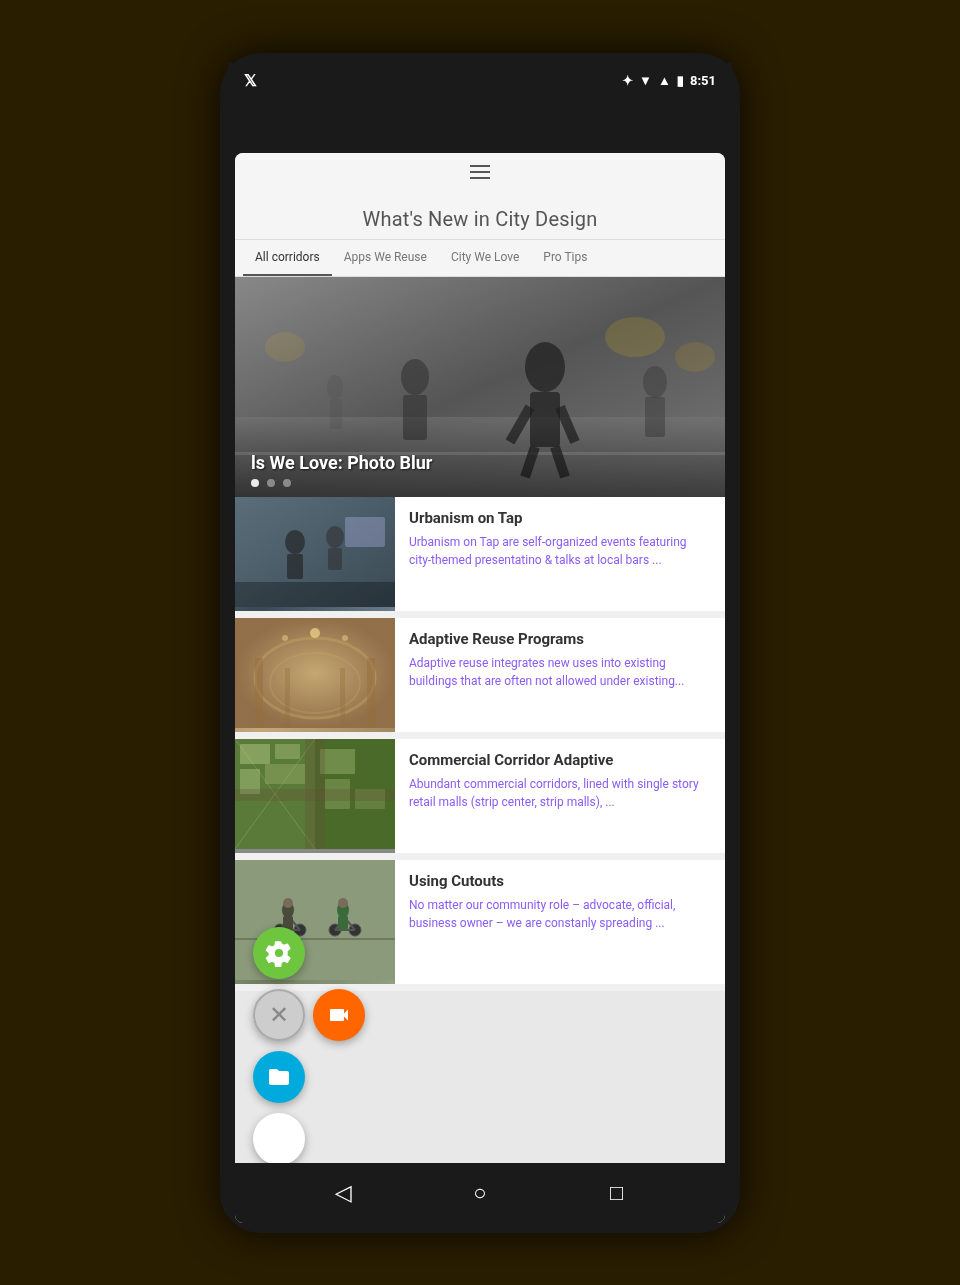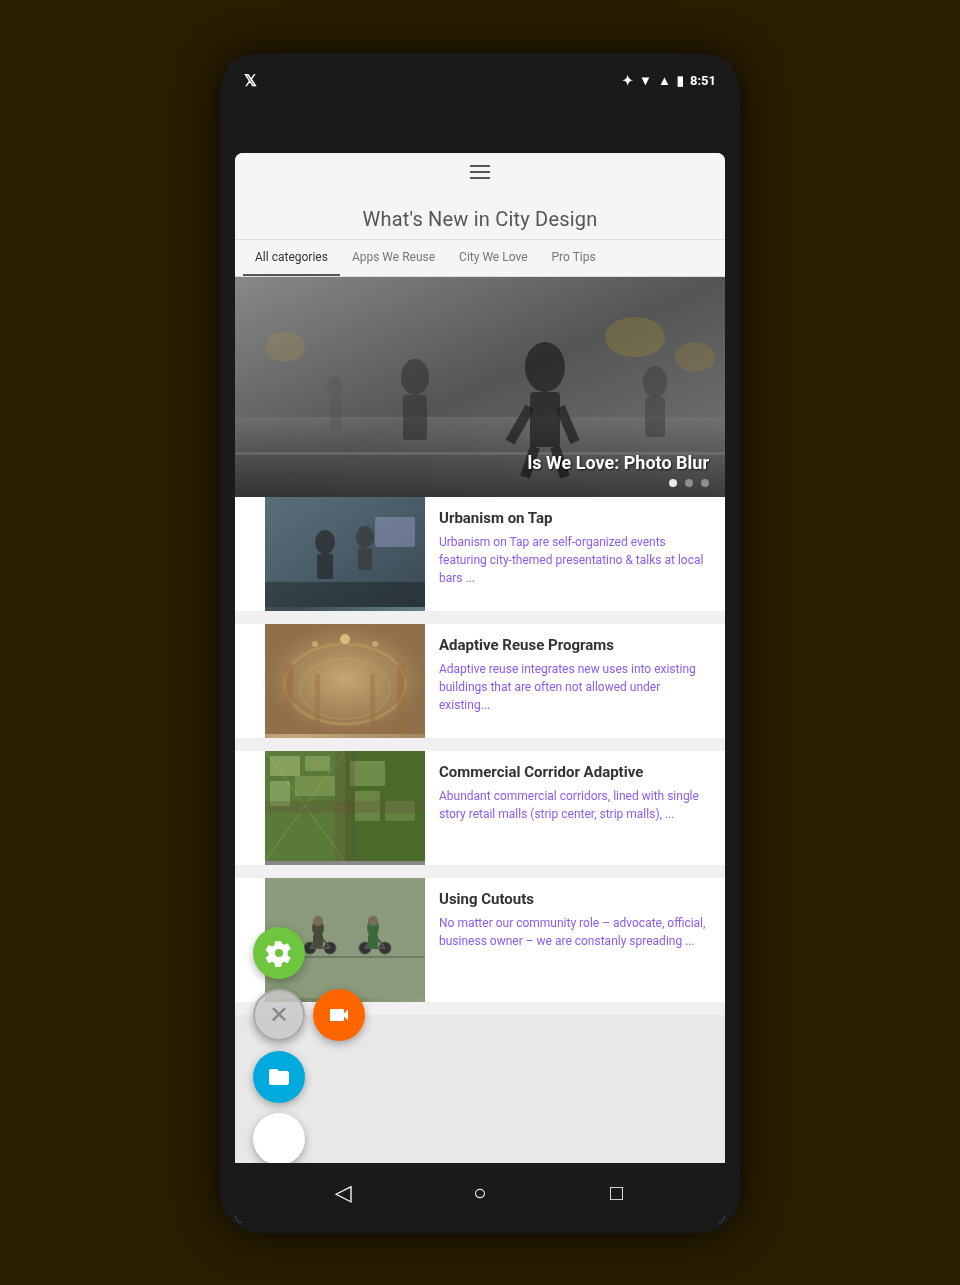--- a/index.html
+++ b/index.html
@@ -146,21 +146,20 @@
       position: absolute;
       bottom: 0;
       left: 0;
       right: 0;
       background: linear-gradient(transparent, rgba(0,0,0,0.5));
       height: 80px;
       display: flex;
       flex-direction: column;
       justify-content: flex-end;
       padding: 10px 16px;
-      align-items: flex-end;
     }
 
     .hero-title {
       color: white;
       font-size: 18px;
       font-weight: bold;
       text-shadow: 1px 1px 2px rgba(0,0,0,0.7);
     }
 
     .hero-dots {
@@ -231,23 +230,22 @@
 
     .article-list {
       flex: 1;
       overflow-y: auto;
       background: #f0f0f0;
     }
 
     .article-item {
       display: flex;
       background: white;
-      margin-bottom: 13px;
+      margin-bottom: 7px;
       min-height: 110px;
-      padding-left: 30px;
     }
 
     .article-thumb {
       width: 160px;
       flex-shrink: 0;
       background: #888;
       position: relative;
       overflow: hidden;
     }
 
@@ -346,21 +344,21 @@
     <div class="app-header">
       <div class="hamburger-icon">
         <span></span>
           <span></span>
           <span></span>
       </div>
       <span class="app-title">What's New in City Design</span>
     </div>
 
     <div class="category-tabs">
-      <div class="category-tab active">All categories</div>
+      <div class="category-tab active">All corridors</div>
       <div class="category-tab">Apps We Reuse</div>
       <div class="category-tab">City We Love</div>
       <div class="category-tab">Pro Tips</div>
     </div>
 
     <div class="hero-section">
       <div class="hero-bg">
 
         <svg width="490" height="220" style="position:absolute;top:0;left:0;">
 

